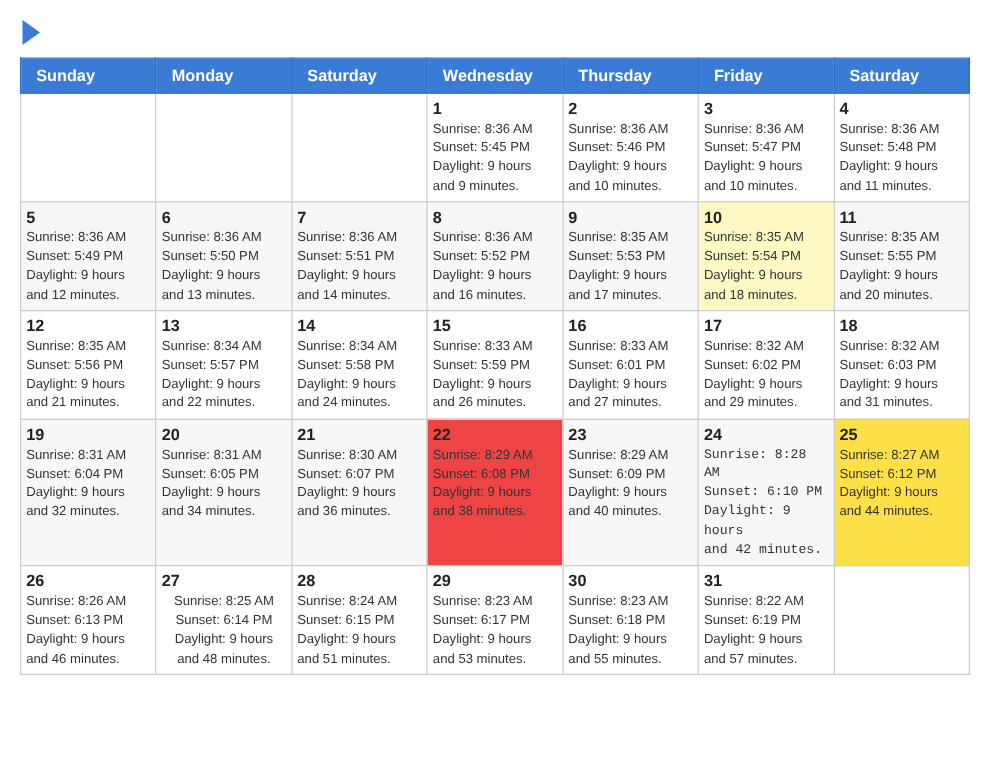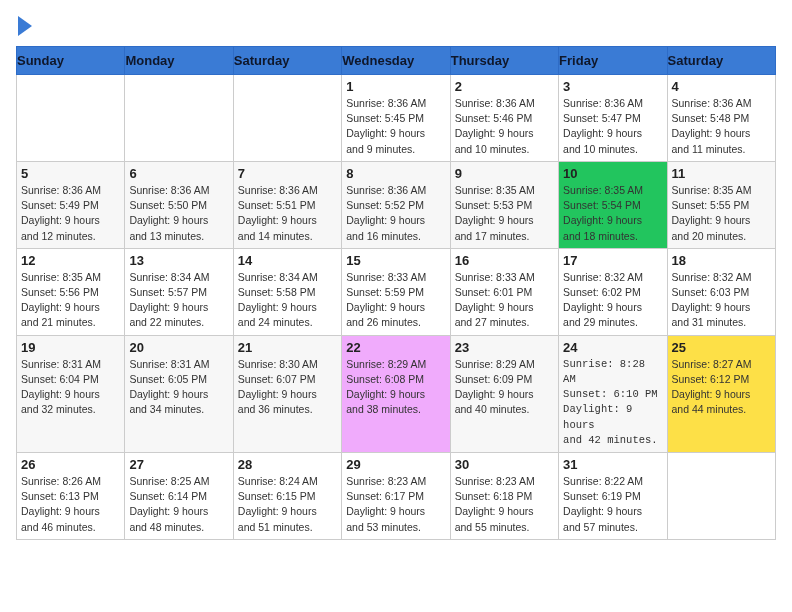--- a/index.html
+++ b/index.html
@@ -55,23 +55,23 @@
       font-size: 16px;
       color: #555;
     }
     .calendar {
       width: 100%;
       border-collapse: collapse;
       border: 1px solid #ccc;
     }
     .calendar th {
       background-color: #3a7bd5;
-      color: #0f172a;
+      color: #ffffff;
       font-size: 13px;
-      padding: 6px 0;
+      padding: 6px 12px;
       text-align: left;
       border: 1px solid #2e6cc7;
       margin-left: 26px;
     }
     .calendar td {
       vertical-align: top;
       border: 1px solid #ccc;
       padding: 4px;
       width: 14.28%;
       min-height: 80px;
@@ -188,21 +188,21 @@
 Daylight: 9 hours
 and 16 minutes.</div>
         </td>
         <td style="background-color: rgb(247, 247, 247);">
           <span class="day-number">9</span>
           <div class="day-info" style="white-space: pre-line;">Sunrise: 8:35 AM
 Sunset: 5:53 PM
 Daylight: 9 hours
 and 17 minutes.</div>
         </td>
-        <td style="background-color: #22c55e;">
+        <td style="background-color: #fef9c3;">
           <span class="day-number">10</span>
           <div class="day-info" style="white-space: pre-line;">Sunrise: 8:35 AM
 Sunset: 5:54 PM
 Daylight: 9 hours
 and 18 minutes.</div>
         </td>
         <td style="background-color: rgb(247, 247, 247);">
           <span class="day-number">11</span>
           <div class="day-info" style="white-space: pre-line;">Sunrise: 8:35 AM
 Sunset: 5:55 PM
@@ -276,21 +276,21 @@
 Daylight: 9 hours
 and 34 minutes.</div>
         </td>
         <td style="background-color: rgb(247, 247, 247);">
           <span class="day-number">21</span>
           <div class="day-info" style="white-space: pre-line;">Sunrise: 8:30 AM
 Sunset: 6:07 PM
 Daylight: 9 hours
 and 36 minutes.</div>
         </td>
-        <td style="background-color: #f0abfc;">
+        <td style="background-color: #ef4444;">
           <span class="day-number">22</span>
           <div class="day-info" style="white-space: pre-line;">Sunrise: 8:29 AM
 Sunset: 6:08 PM
 Daylight: 9 hours
 and 38 minutes.</div>
         </td>
         <td style="background-color: rgb(247, 247, 247);">
           <span class="day-number">23</span>
           <div class="day-info" style="white-space: pre-line;">Sunrise: 8:29 AM
 Sunset: 6:09 PM
@@ -315,21 +315,21 @@
       <tr>
         <td>
           <span class="day-number">26</span>
           <div class="day-info" style="white-space: pre-line;">Sunrise: 8:26 AM
 Sunset: 6:13 PM
 Daylight: 9 hours
 and 46 minutes.</div>
         </td>
         <td>
           <span class="day-number">27</span>
-          <div class="day-info" style="white-space: pre-line;">Sunrise: 8:25 AM
+          <div class="day-info" style="white-space: pre-line; text-align: center;">Sunrise: 8:25 AM
 Sunset: 6:14 PM
 Daylight: 9 hours
 and 48 minutes.</div>
         </td>
         <td>
           <span class="day-number">28</span>
           <div class="day-info" style="white-space: pre-line;">Sunrise: 8:24 AM
 Sunset: 6:15 PM
 Daylight: 9 hours
 and 51 minutes.</div>

